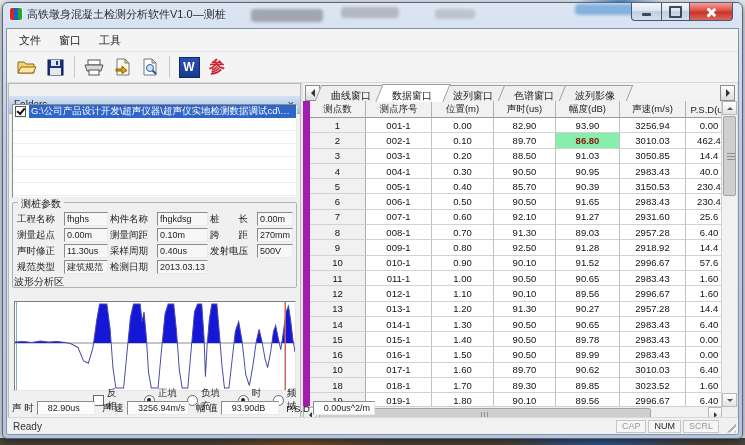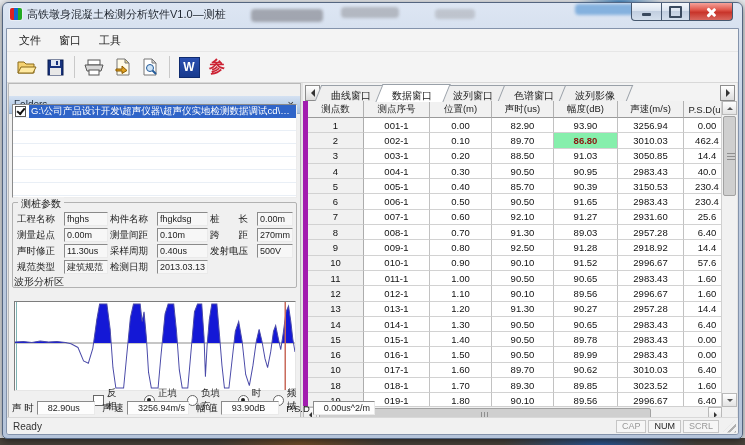--- a/index.html
+++ b/index.html
@@ -112,21 +112,21 @@
   .tsbtn.left{left:2px;} .tsbtn.right{right:2px;}
   .tri-l{width:0;height:0;border:4px solid transparent;border-right-color:#333;margin-left:-4px;}
   .tri-r{width:0;height:0;border:4px solid transparent;border-left-color:#333;margin-right:-4px;}
   .tabswrap{position:absolute;left:22px;top:1px;height:17px;display:flex;align-items:flex-end;}
   .tab{position:relative;height:15px;line-height:15px;padding:0 13px;margin-left:-7px;
     background:#efefef;border:1px solid #99a0a8;border-bottom:none;transform:skewX(-22deg);}
   .tab .lbl{display:inline-block;transform:skewX(22deg);font-size:10px;color:#222;white-space:nowrap;}
   .tab.active{background:#fff;height:17px;line-height:17px;z-index:3;margin-bottom:-1px;}
   
   .tablegrid{position:absolute;left:0;top:18px;right:15px;bottom:15px;background:#fff;
-    border-left:5px solid #a21caf;overflow:hidden;display:grid;
+    border-left:7px solid #a21caf;overflow:hidden;display:grid;
     grid-template-columns:56px 66px 62px 62px 64px 66px 47px;
     grid-template-rows:17px repeat(19,15.3px);}
   .th{background:#f1f1f1;border-right:1px solid #b1b1b1;border-bottom:1px solid #9a9a9a;
     font-size:9.5px;color:#222;display:flex;align-items:center;justify-content:center;
     white-space:nowrap;overflow:hidden;}
   .td{border-right:1px solid #c2c2c2;border-bottom:1px solid #d2d2d2;font-size:9.5px;
     color:#111;display:flex;align-items:center;justify-content:center;background:#fff;
     white-space:nowrap;overflow:hidden;}
   .td.c0{background:#f1f1f1;border-right:1px solid #adadad;}
   .td.hl{background:#86efac;color:#8b1510;font-weight:bold;}

